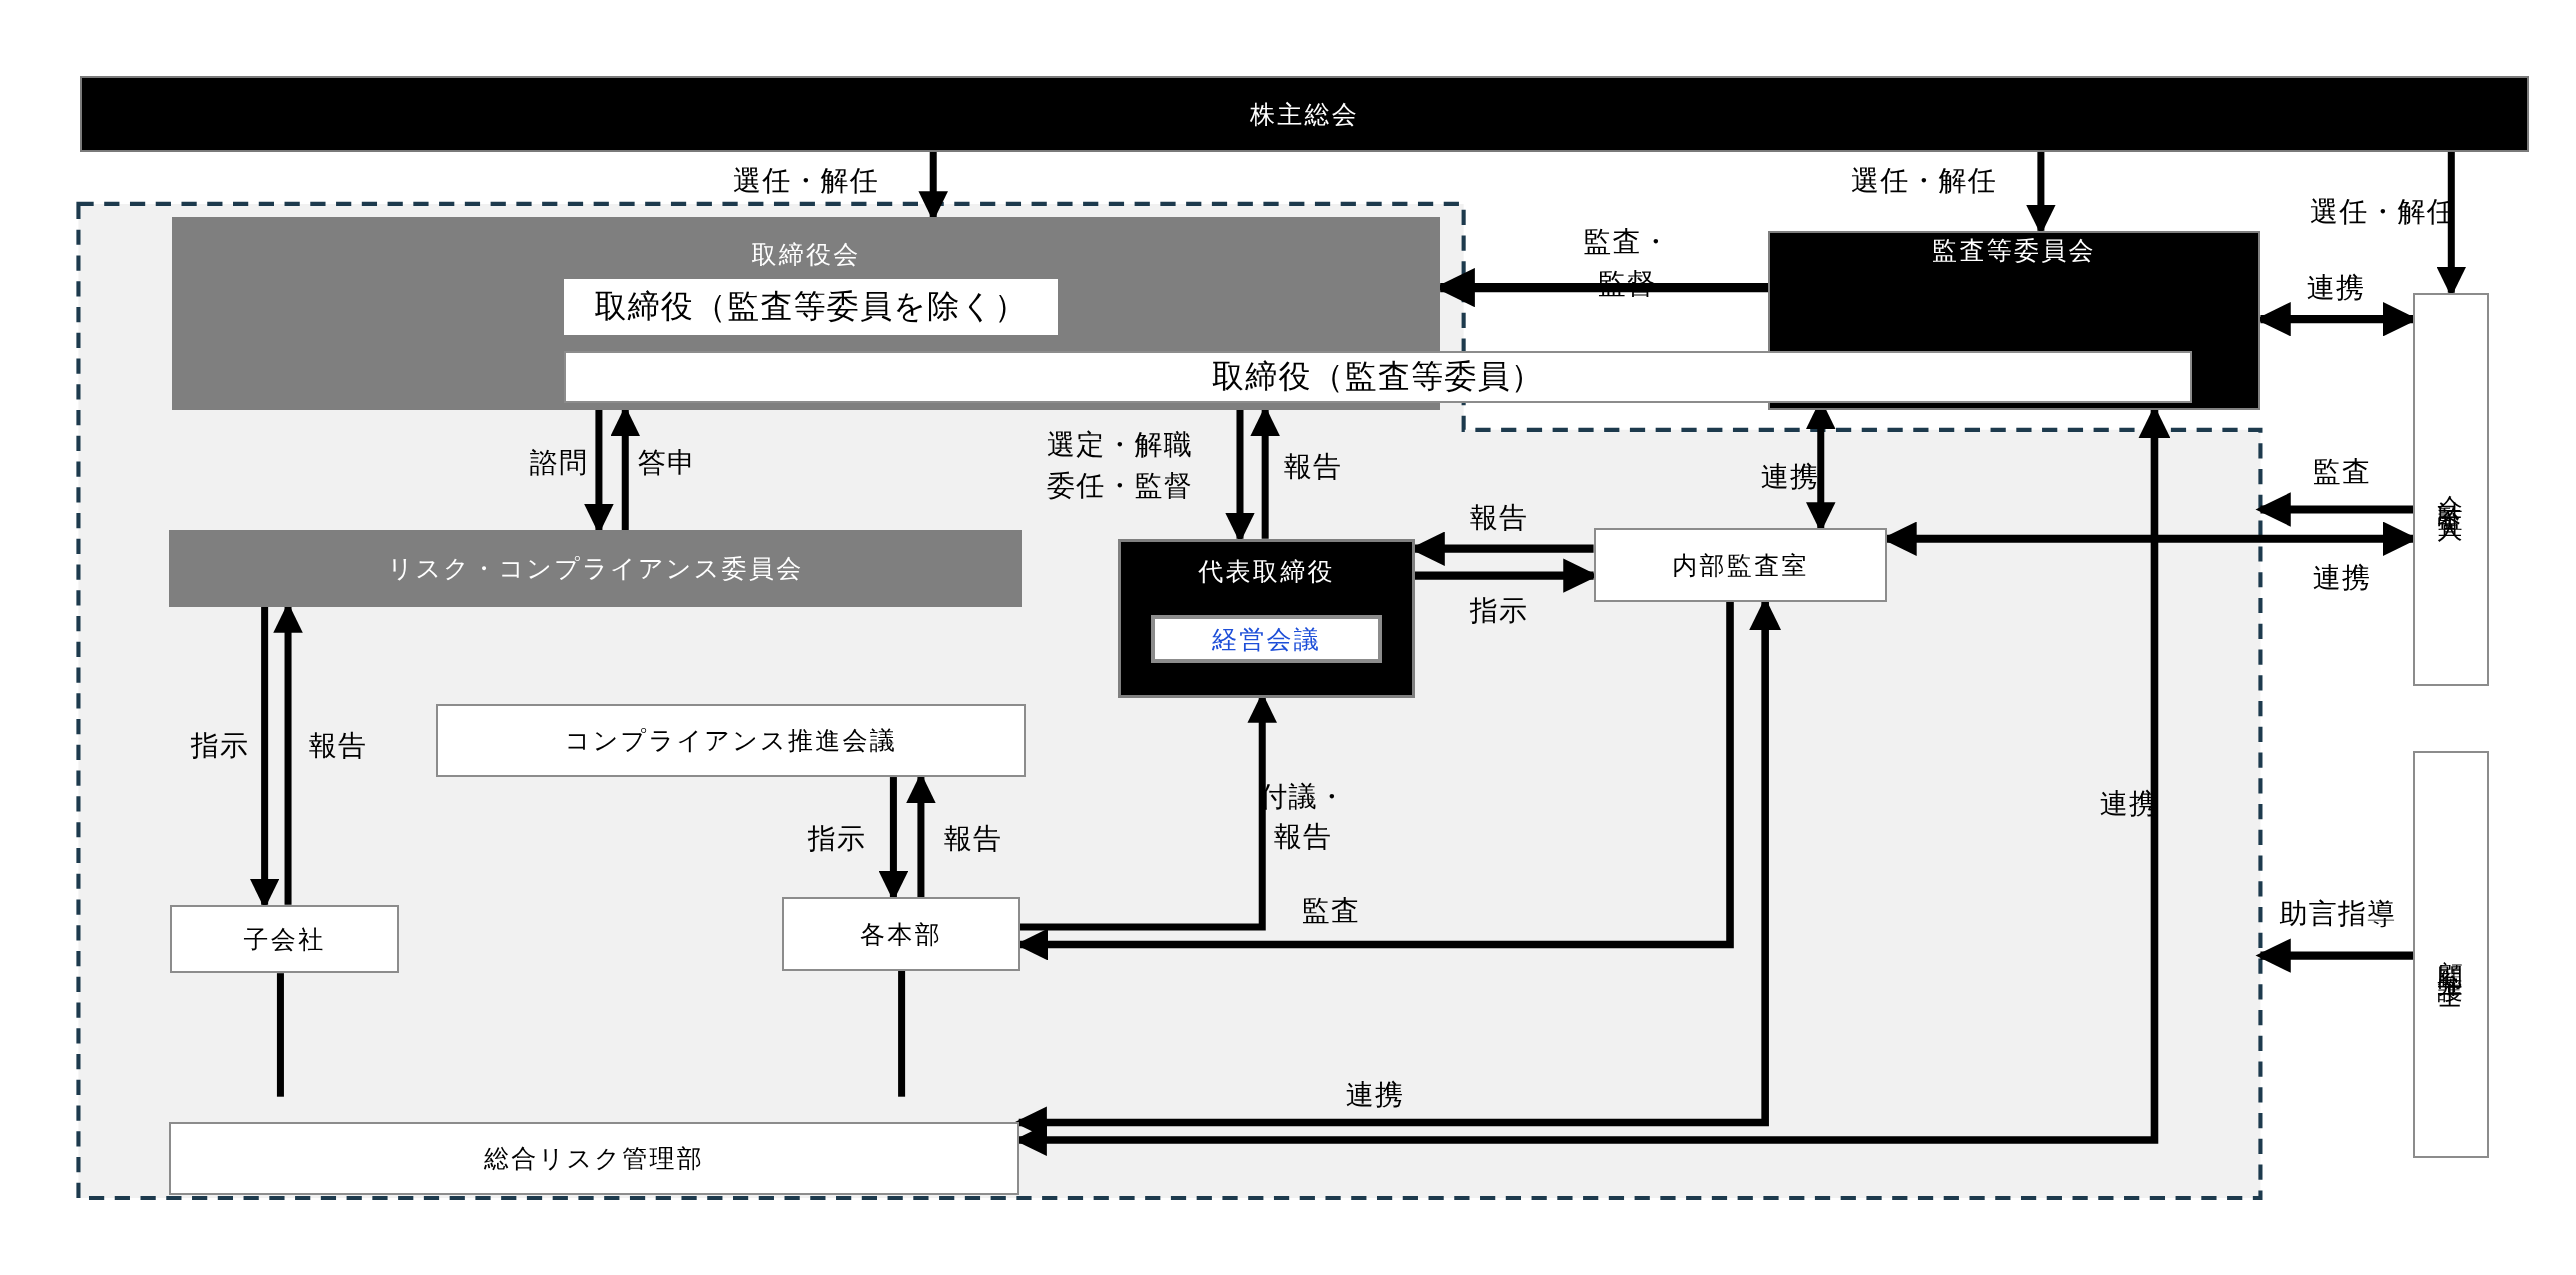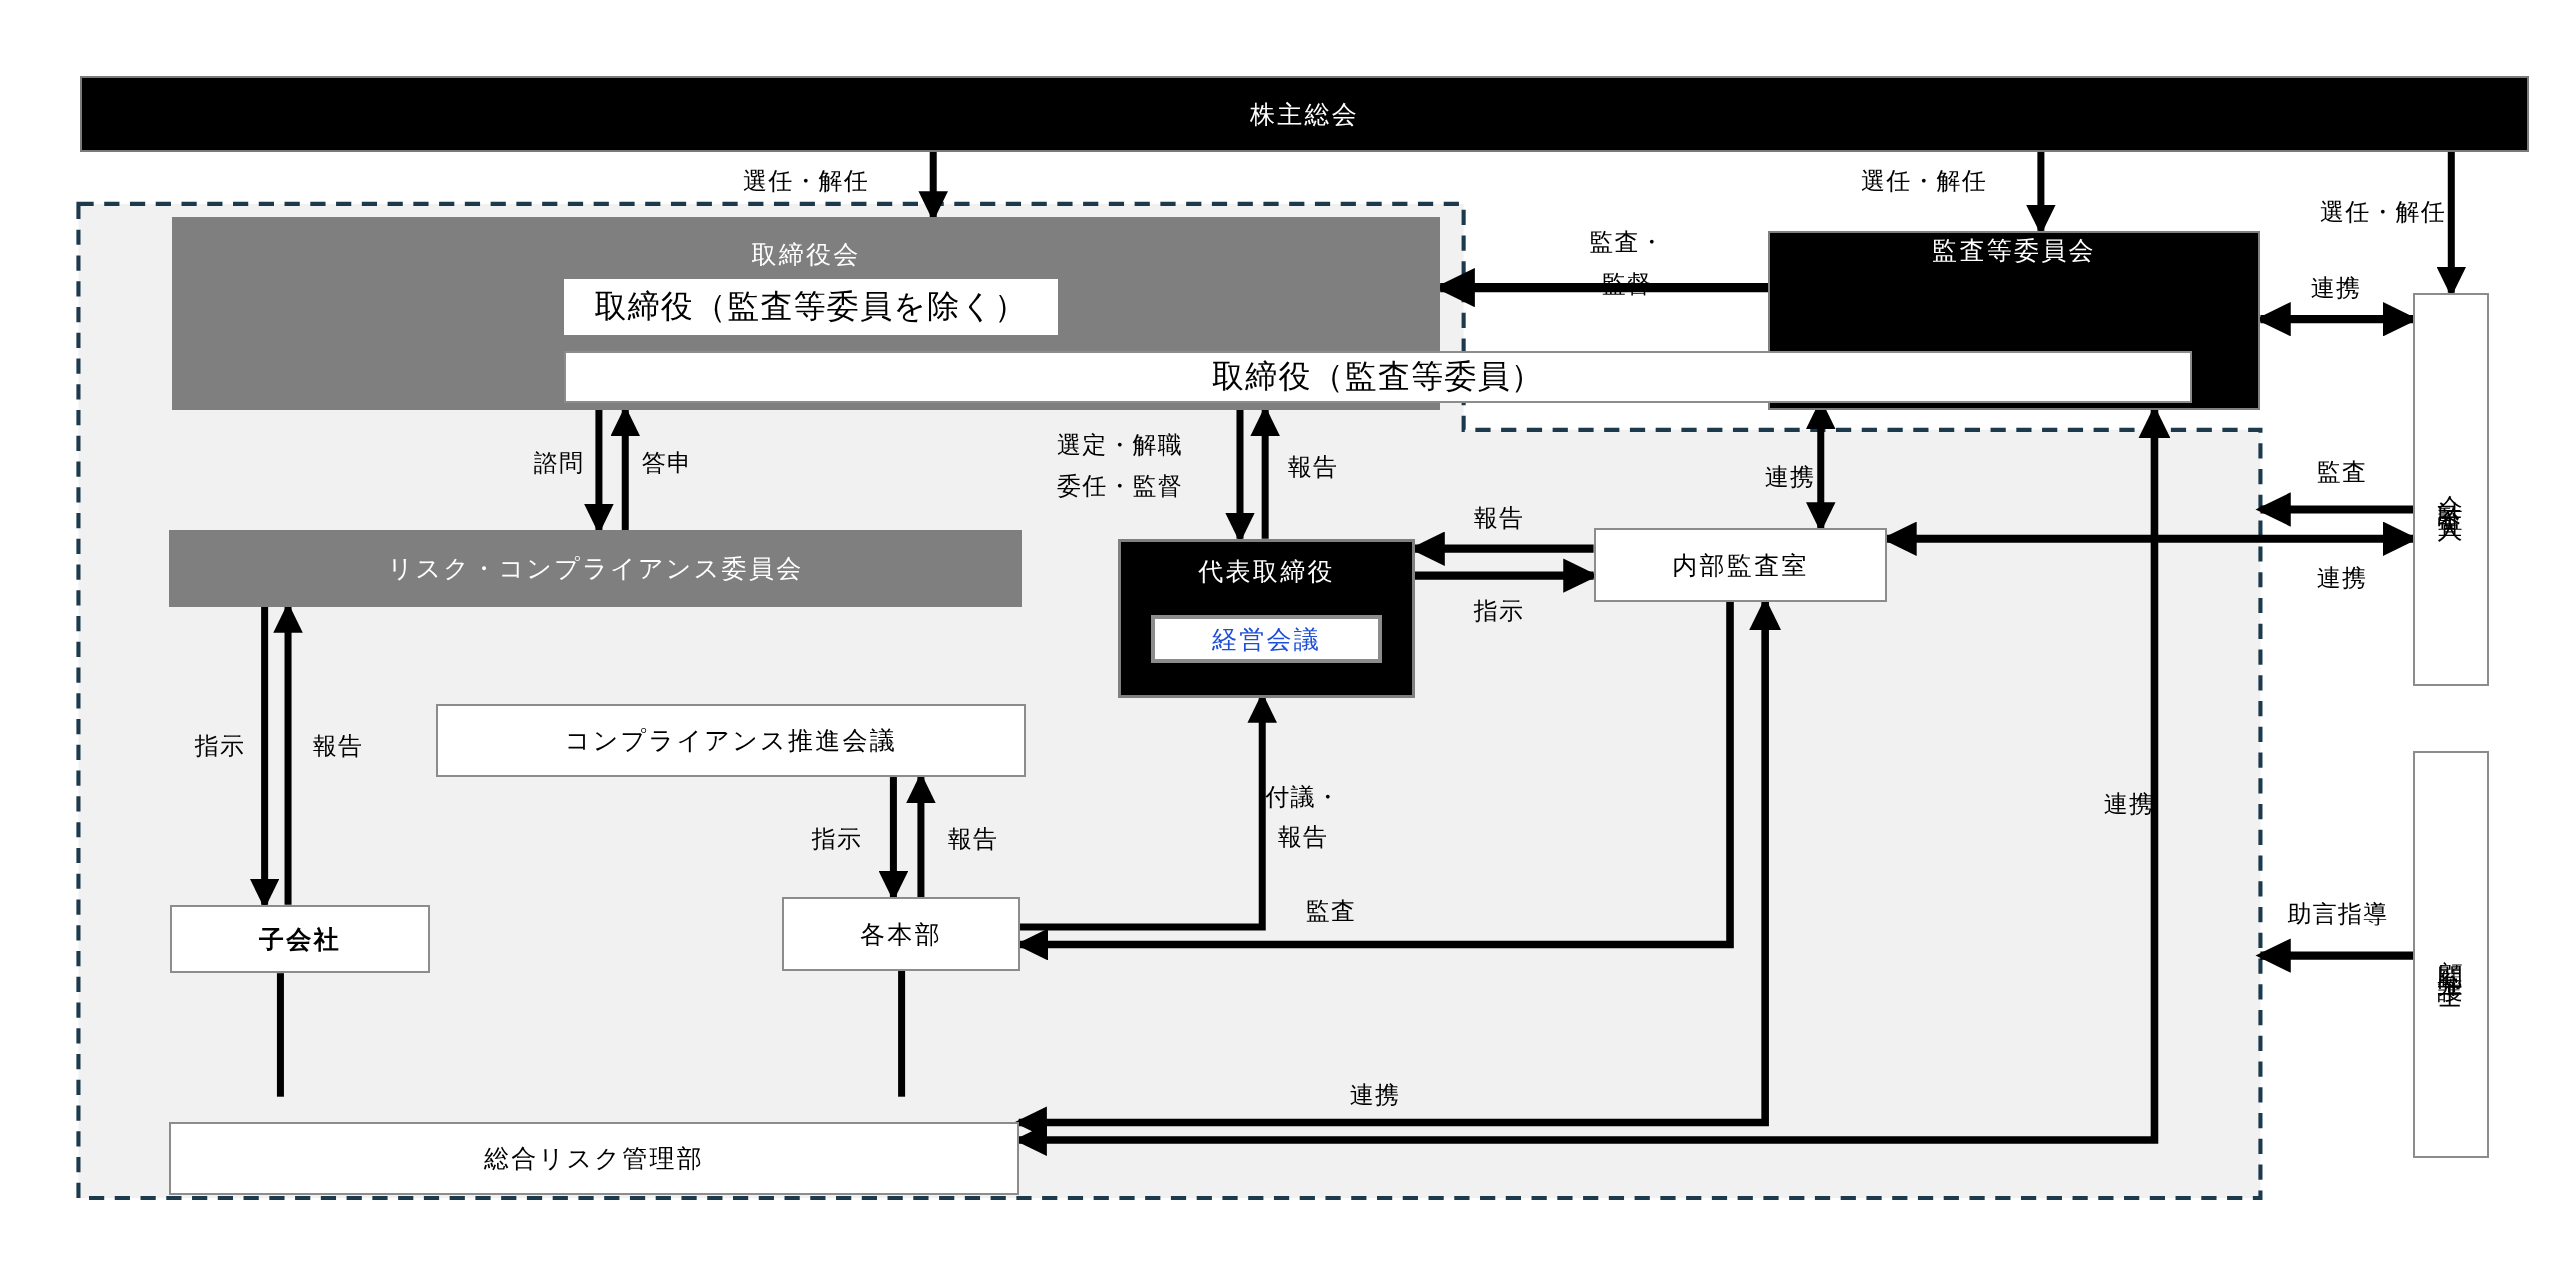--- a/index.html
+++ b/index.html
@@ -10,21 +10,21 @@
   #wires{position:absolute;left:0;top:0;width:2576px;height:1276px;}
   .box{position:absolute;display:flex;align-items:center;justify-content:center;box-sizing:border-box;}
   .box.top{align-items:flex-start;}
   .black{background:#000;color:#fff;}
   .grey{background:#7f7f7f;color:#fff;}
   .white{background:#fff;color:#000;border:2.3px solid #8c8c8c;}
   .t66{font-size:25px;letter-spacing:2.3px;}
   .t54{font-size:32px;letter-spacing:1.2px;}
   .vert{writing-mode:vertical-rl;text-orientation:upright;letter-spacing:5.9px;}
   .lbl{
-    position:absolute;font-size:24px;letter-spacing:1.2px;white-space:nowrap;
+    position:absolute;font-size:28px;letter-spacing:1.2px;white-space:nowrap;
     transform:translate(-50%,-50%);text-align:center;line-height:42px;color:#000;
   }
 </style>
 </head>
 <body>
 
 <div id="canvas">
 
   <svg id="wires" viewBox="0 0 4400 2179" xmlns="http://www.w3.org/2000/svg">
     <defs>
@@ -117,21 +117,21 @@
   </div>
 
   <div class="box white t66" style="left:1594px;top:528px;width:293px;height:74px;">
     <span>内部監査室</span>
   </div>
 
   <div class="box white t66" style="left:436px;top:704px;width:590px;height:73px;">
     <span>コンプライアンス推進会議</span>
   </div>
 
-  <div class="box white t66" style="left:170px;top:905px;width:260px;height:68px;font-weight:bold;">
+  <div class="box white t66" style="left:170px;top:905px;width:229px;height:68px;">
     <span>子会社</span>
   </div>
 
   <div class="box white t66" style="left:782px;top:897px;width:238px;height:74px;">
     <span>各本部</span>
   </div>
 
   <div class="box white t66" style="left:169px;top:1097px;width:850px;height:73px;margin-top:25px;">
     <span>総合リスク管理部</span>
   </div>

